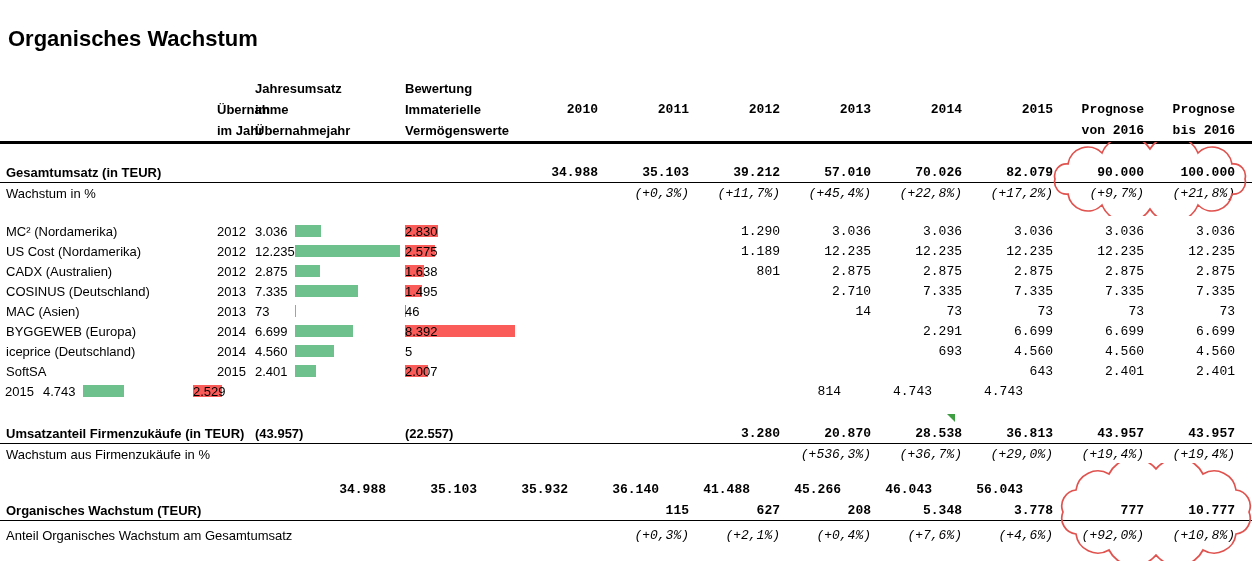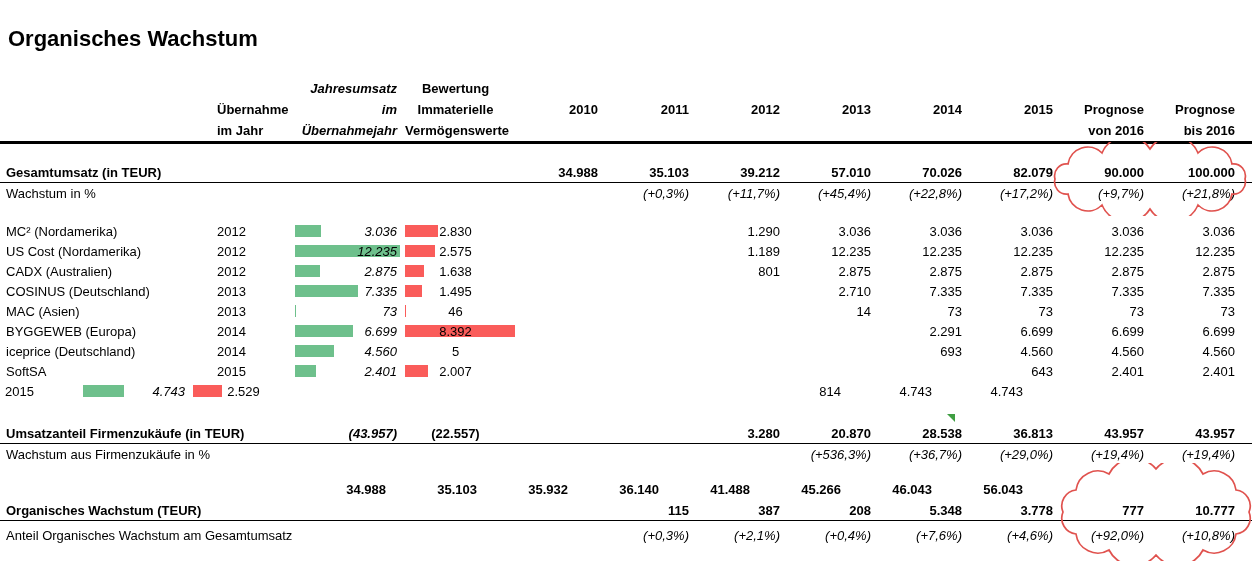--- a/index.html
+++ b/index.html
@@ -15,23 +15,23 @@
   #header {
     position:absolute; top:75px; left:0; width:1252px; height:69px;
     display:flex; align-items:flex-end; border-bottom:3px solid #000;
     font-weight:bold;
   }
   .hline { line-height:21px; height:21px; white-space:nowrap; }
 
   
   .c-label { width:212px; padding-left:6px; white-space:nowrap; overflow:visible; flex:none; }
   .c-year  { width:43px;  padding-left:5px; white-space:nowrap; overflow:visible; flex:none; }
-  .c-green { width:150px; padding-right:8px;  text-align:right; position:relative; flex:none; white-space:nowrap;font-style:italic; }
-  .c-red   { width:119px; padding-right:18px; text-align:center; position:relative; flex:none; white-space:nowrap; }
-  .ycells  { display:flex; width:728px; flex:none; }
+  .c-green { width:150px; padding-right:8px;  text-align:left; position:relative; flex:none; white-space:nowrap; }
+  .c-red   { width:119px; padding-right:18px; text-align:left; position:relative; flex:none; white-space:nowrap; }
+  .ycells  { display:flex; width:728px; flex:none;font-family:Liberation Mono, monospace; }
   .ycell   { width:91px; padding-right:17px; text-align:right; white-space:nowrap; flex:none; }
 
   
   #rows { position:absolute; top:144px; left:0; width:1252px; }
   .row  { display:flex; align-items:center; }
   .h20 { height:20px; } .h21 { height:21px; } .h22 { height:22px;align-items:flex-end; }
   .s14 { height:14px; } .s17 { height:17px; } .s18 { height:18px; } .s22 { height:22px; }
   .bb1 { border-bottom:1px solid #000; }
   .bold-label .c-label { font-weight:bold; }
   .bold-vals .ycell, .bold-vals .c-green, .bold-vals .c-red { font-weight:bold; }
@@ -394,21 +394,21 @@
     </div>
 
     <div class="row h21 bb1 bold-label bold-vals">
       <div class="c-label">Organisches Wachstum (TEUR)</div>
       <div class="c-year"></div>
         <div class="c-green"></div>
         <div class="c-red"></div>
       <div class="ycells">
           <span class="ycell"></span>
           <span class="ycell">115</span>
-          <span class="ycell">387</span>
+          <span class="ycell">627</span>
           <span class="ycell">208</span>
           <span class="ycell">5.348</span>
           <span class="ycell">3.778</span>
           <span class="ycell">777</span>
           <span class="ycell">10.777</span>
         </div>
     </div>
 
     <div class="row h22 pct">
       <div class="c-label">Anteil Organisches Wachstum am Gesamtumsatz</div>

